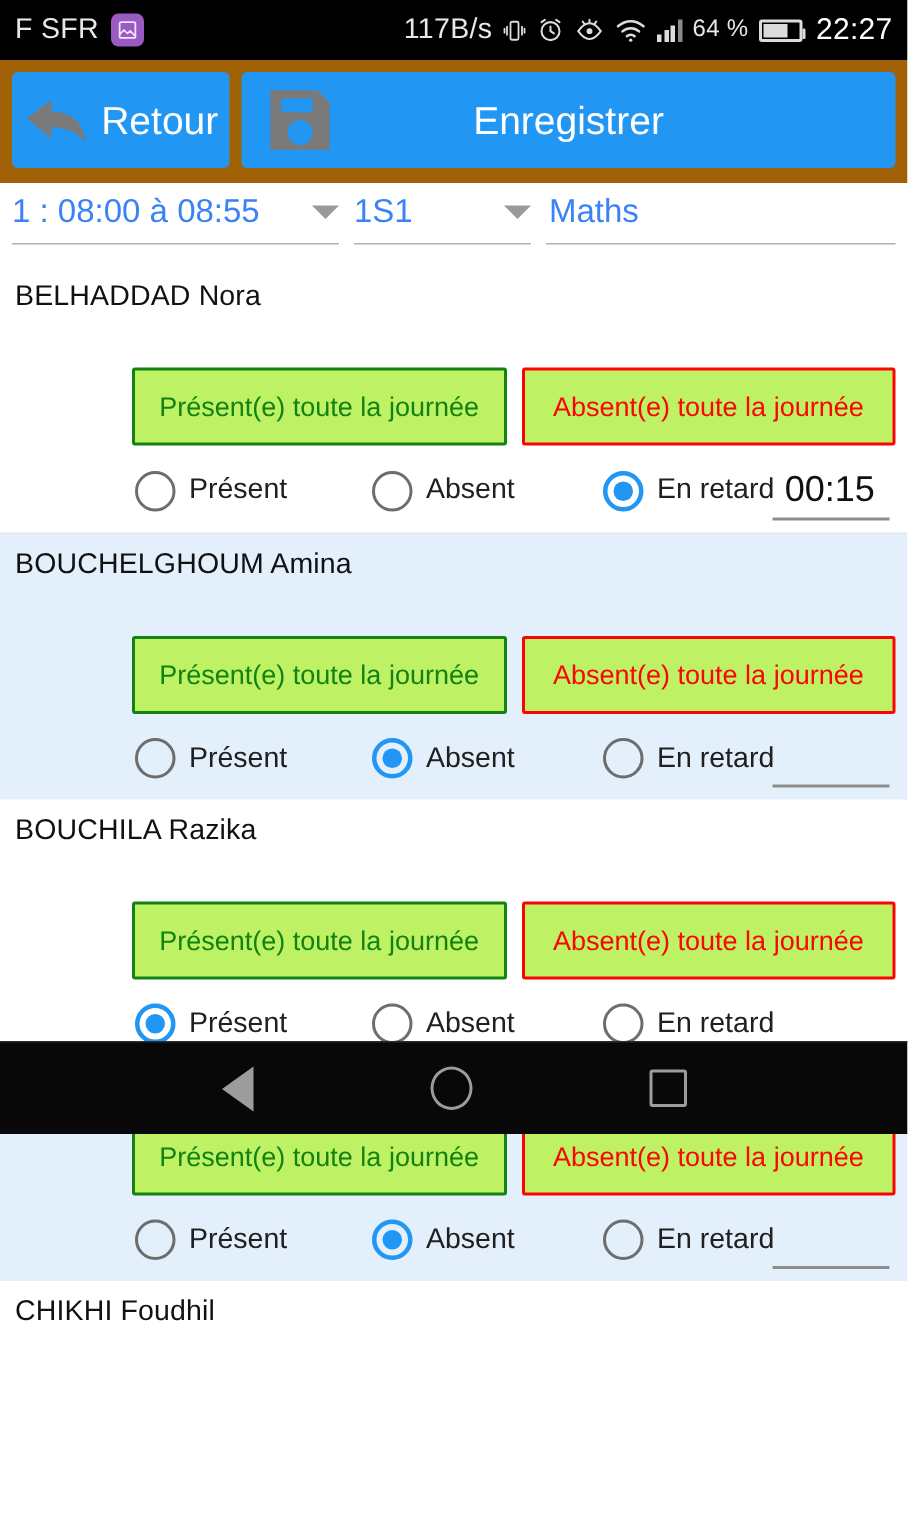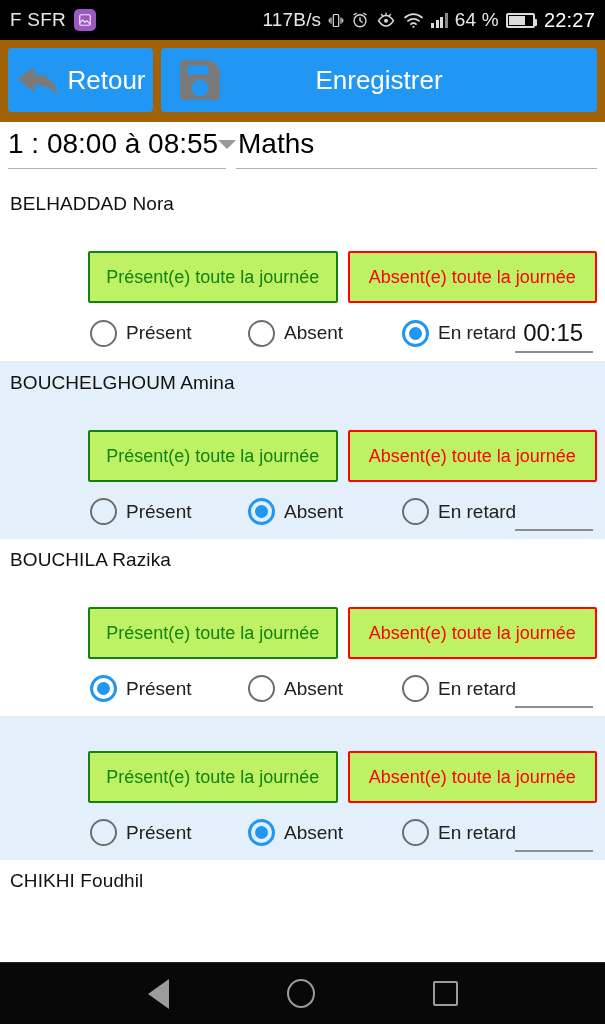--- a/index.html
+++ b/index.html
@@ -2,37 +2,37 @@
 <html><head>
 <meta charset="utf-8">
 <style>
   * { box-sizing: border-box; margin: 0; padding: 0; }
   html, body {
     width: 605px; height: 1024px;
     background: #ffffff;
     font-family: "Liberation Sans", sans-serif;
     overflow: hidden;
   }
-  .screen { position: relative; width: 605px; height: 1024px; background:#fff; }
+  .screen { position: relative; width: 605px; height: 756px; background:#fff; }
 
   
   .status-bar {
     height: 40px; background: #000; color: #f2f2f2;
     display: flex; align-items: center; padding: 0 10px;
     font-size: 19px; letter-spacing: .2px;
   }
   .sb-left { display:flex; align-items:center; gap:8px; }
   .sb-carrier { font-size: 19px; color:#e8e8e8; }
   .sb-photo-badge {
     width: 22px; height: 22px; border-radius: 5px; background:#9b59c4;
     display:flex; align-items:center; justify-content:center;
   }
   .sb-right { margin-left:auto; display:flex; align-items:center; gap:7px; }
   .sb-net { font-size:19px; color:#e8e8e8; }
-  .sb-batt-txt { font-size:19px; color:#e8e8e8; }
+  .sb-batt-txt { font-size:16px; color:#e8e8e8; }
   .sb-clock { font-size:20px; color:#ffffff; margin-left:2px; }
   .ic { display:block; }
 
   
   .sig { display:flex; align-items:flex-end; gap:1.5px; height:15px; }
   .sig i { width:3px; background:#dcdcdc; display:block; }
   .sig i:nth-child(1){height:5px}
   .sig i:nth-child(2){height:8px}
   .sig i:nth-child(3){height:11px}
   .sig i:nth-child(4){height:15px;background:#8a8a8a}
@@ -55,21 +55,21 @@
   .btn-label { color:#fff; font-size:26px; }
   .btn-save .btn-label { position:absolute; left:0; right:0; text-align:center; }
   .save-icon-wrap { margin-left:14px; z-index:2; }
 
   
   .selectors { display:flex; align-items:flex-end; padding: 6px 8px 0 8px; gap:10px; }
   .spinner { display:flex; align-items:center; border-bottom:1.5px solid #b0b0b0; padding-bottom:8px; cursor:pointer; }
   .sp-1 { width:218px; }
   .sp-2 { width:118px; }
   .sp-3 { flex:1; }
-  .sp-text { font-size:28px; color:#000000; white-space:nowrap; }
+  .sp-text { font-size:22px; color:#3b82f6; white-space:nowrap; }
   .sp-arrow {
     margin-left:auto; width:0; height:0;
     border-left:9px solid transparent; border-right:9px solid transparent;
     border-top:9px solid #9a9a9a;
   }
   .sp-3 .sp-text { margin-left:2px; }
 
   
   .list { margin-top:14px; }
   .student { padding: 6px 8px 10px 8px; position:relative; }
@@ -199,20 +199,24 @@
       </span>
       <span class="btn-label">Enregistrer</span>
     </div>
   </div>
 
   <div class="selectors">
     <div class="spinner sp-1">
       <span class="sp-text">1 : 08:00 à 08:55</span>
       <span class="sp-arrow"></span>
     </div>
+    <div class="spinner sp-2">
+      <span class="sp-text">1S1</span>
+      <span class="sp-arrow"></span>
+    </div>
     <div class="spinner sp-3">
       <span class="sp-text">Maths</span>
     </div>
   </div>
 
   <div class="list" id="student-list">
       <div class="student">
         <div class="student-name">BELHADDAD Nora</div>
         <div class="day-btns">
           <div class="day-btn day-present">

